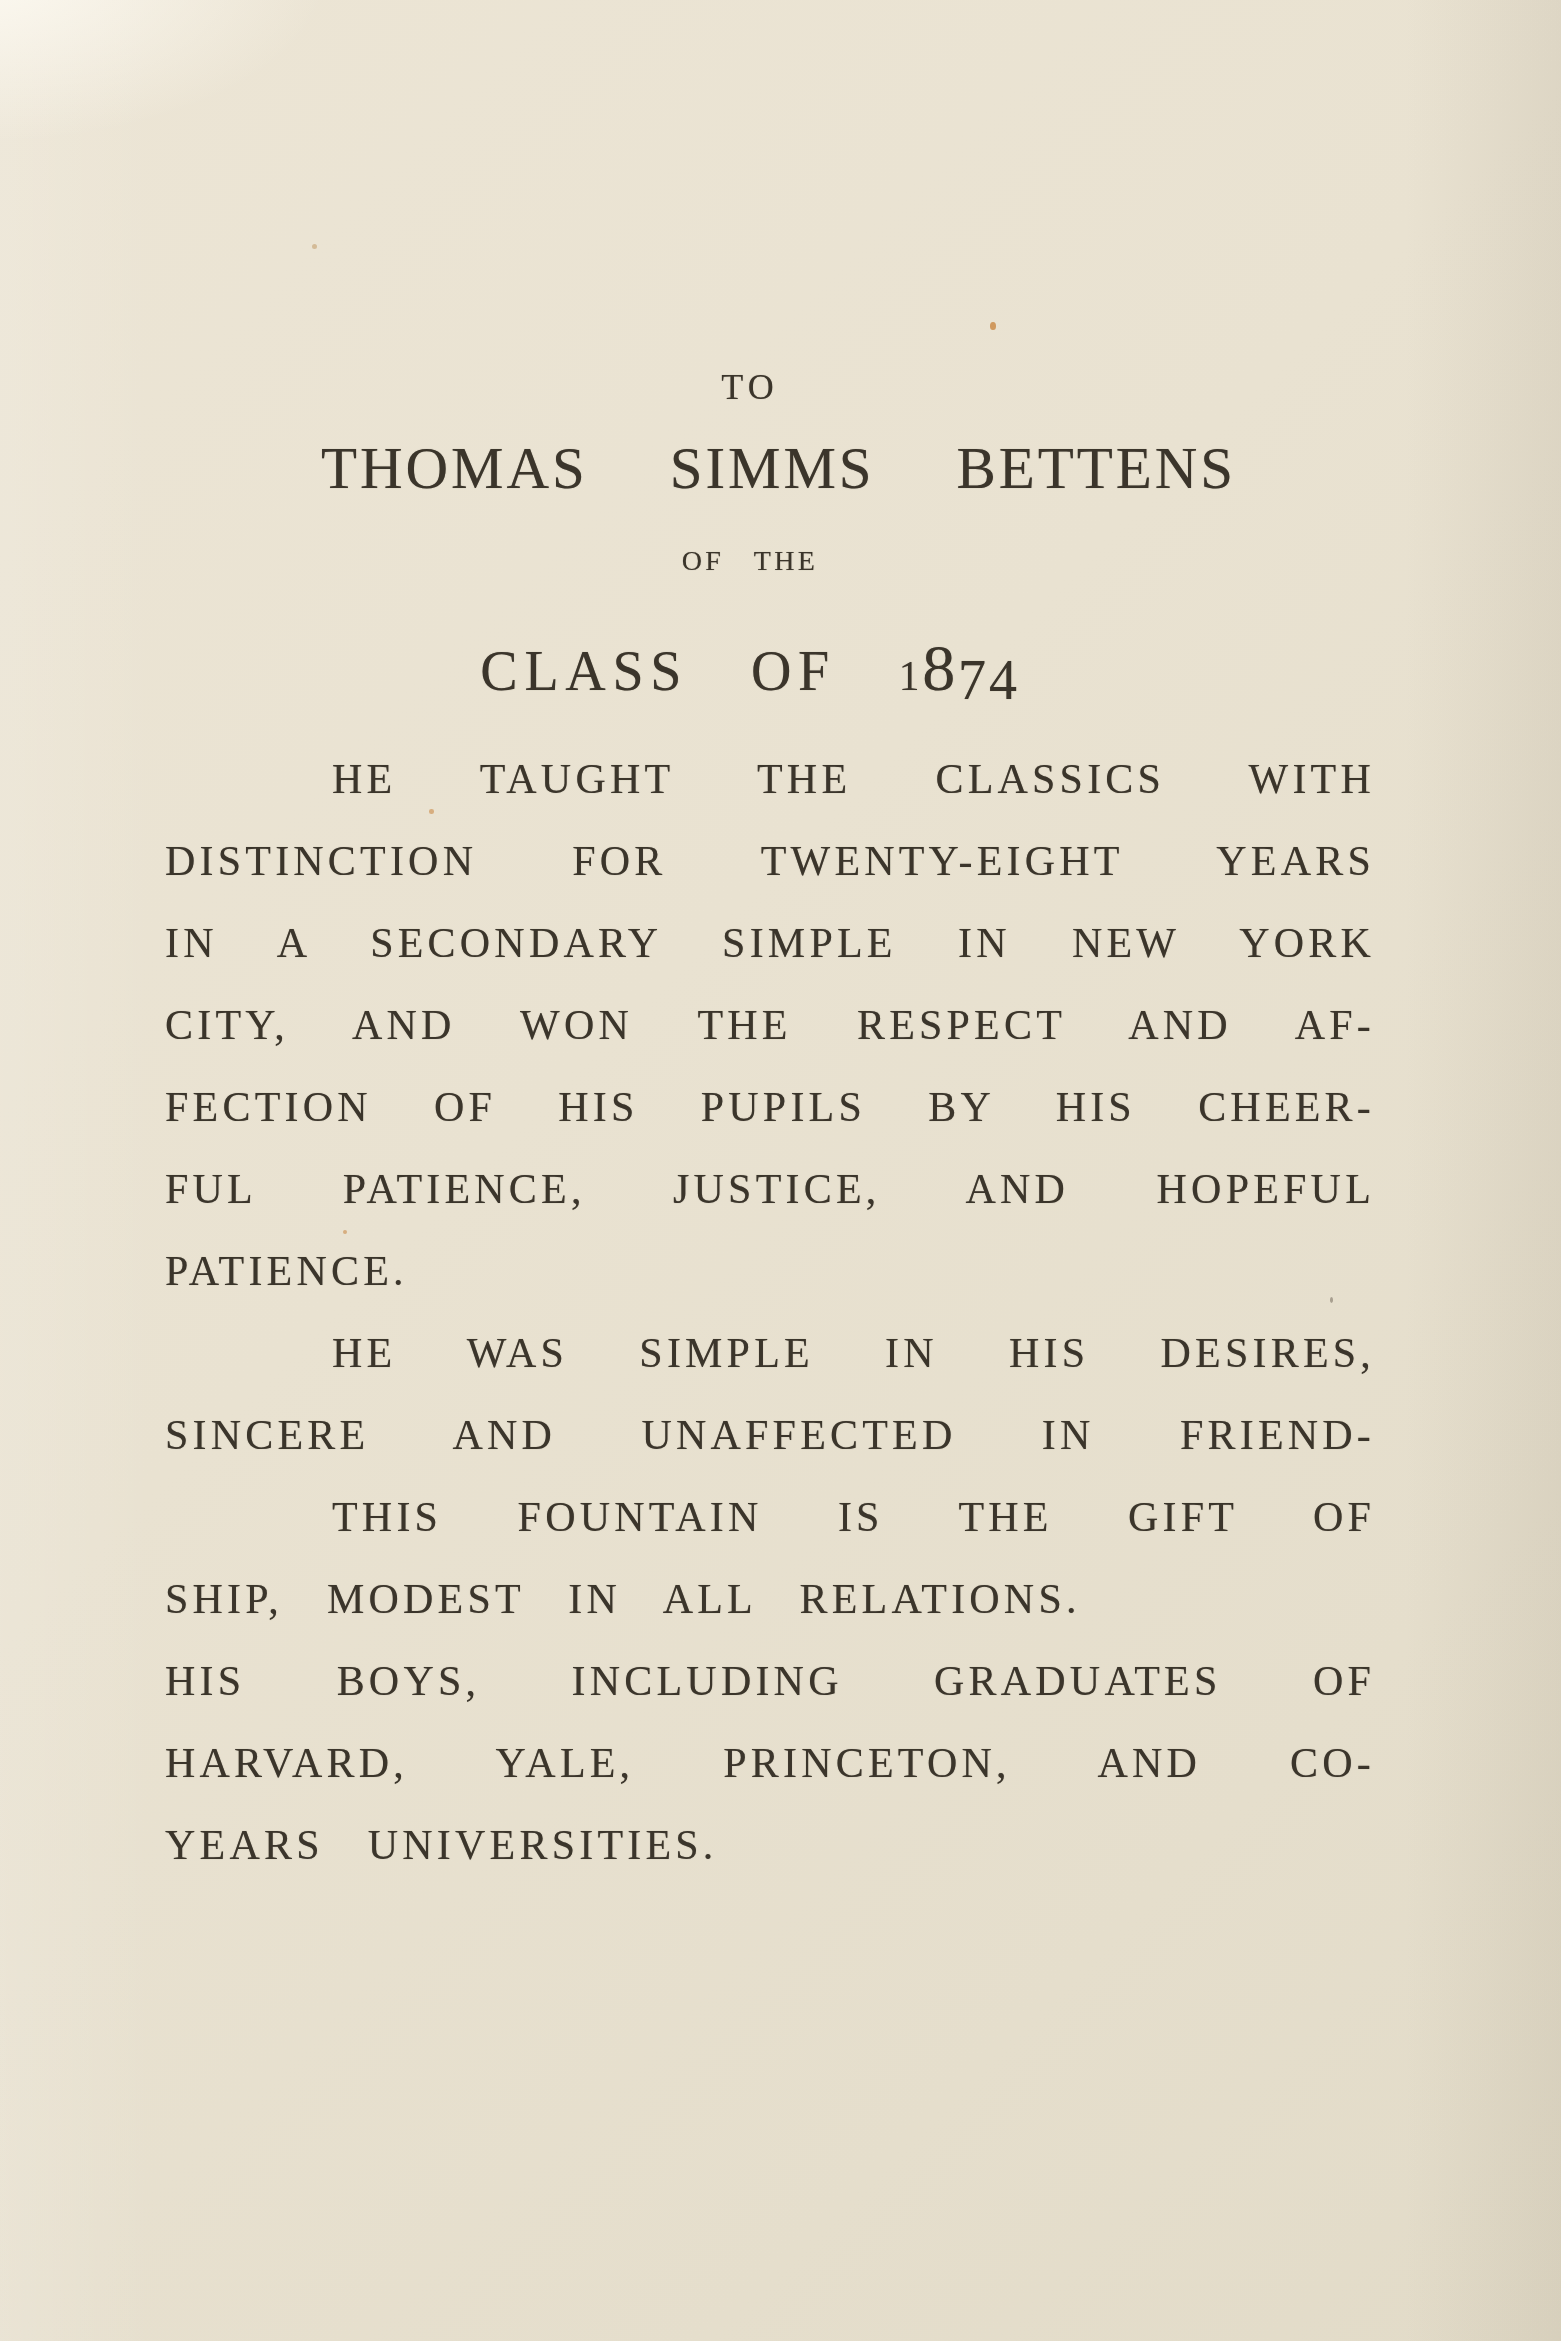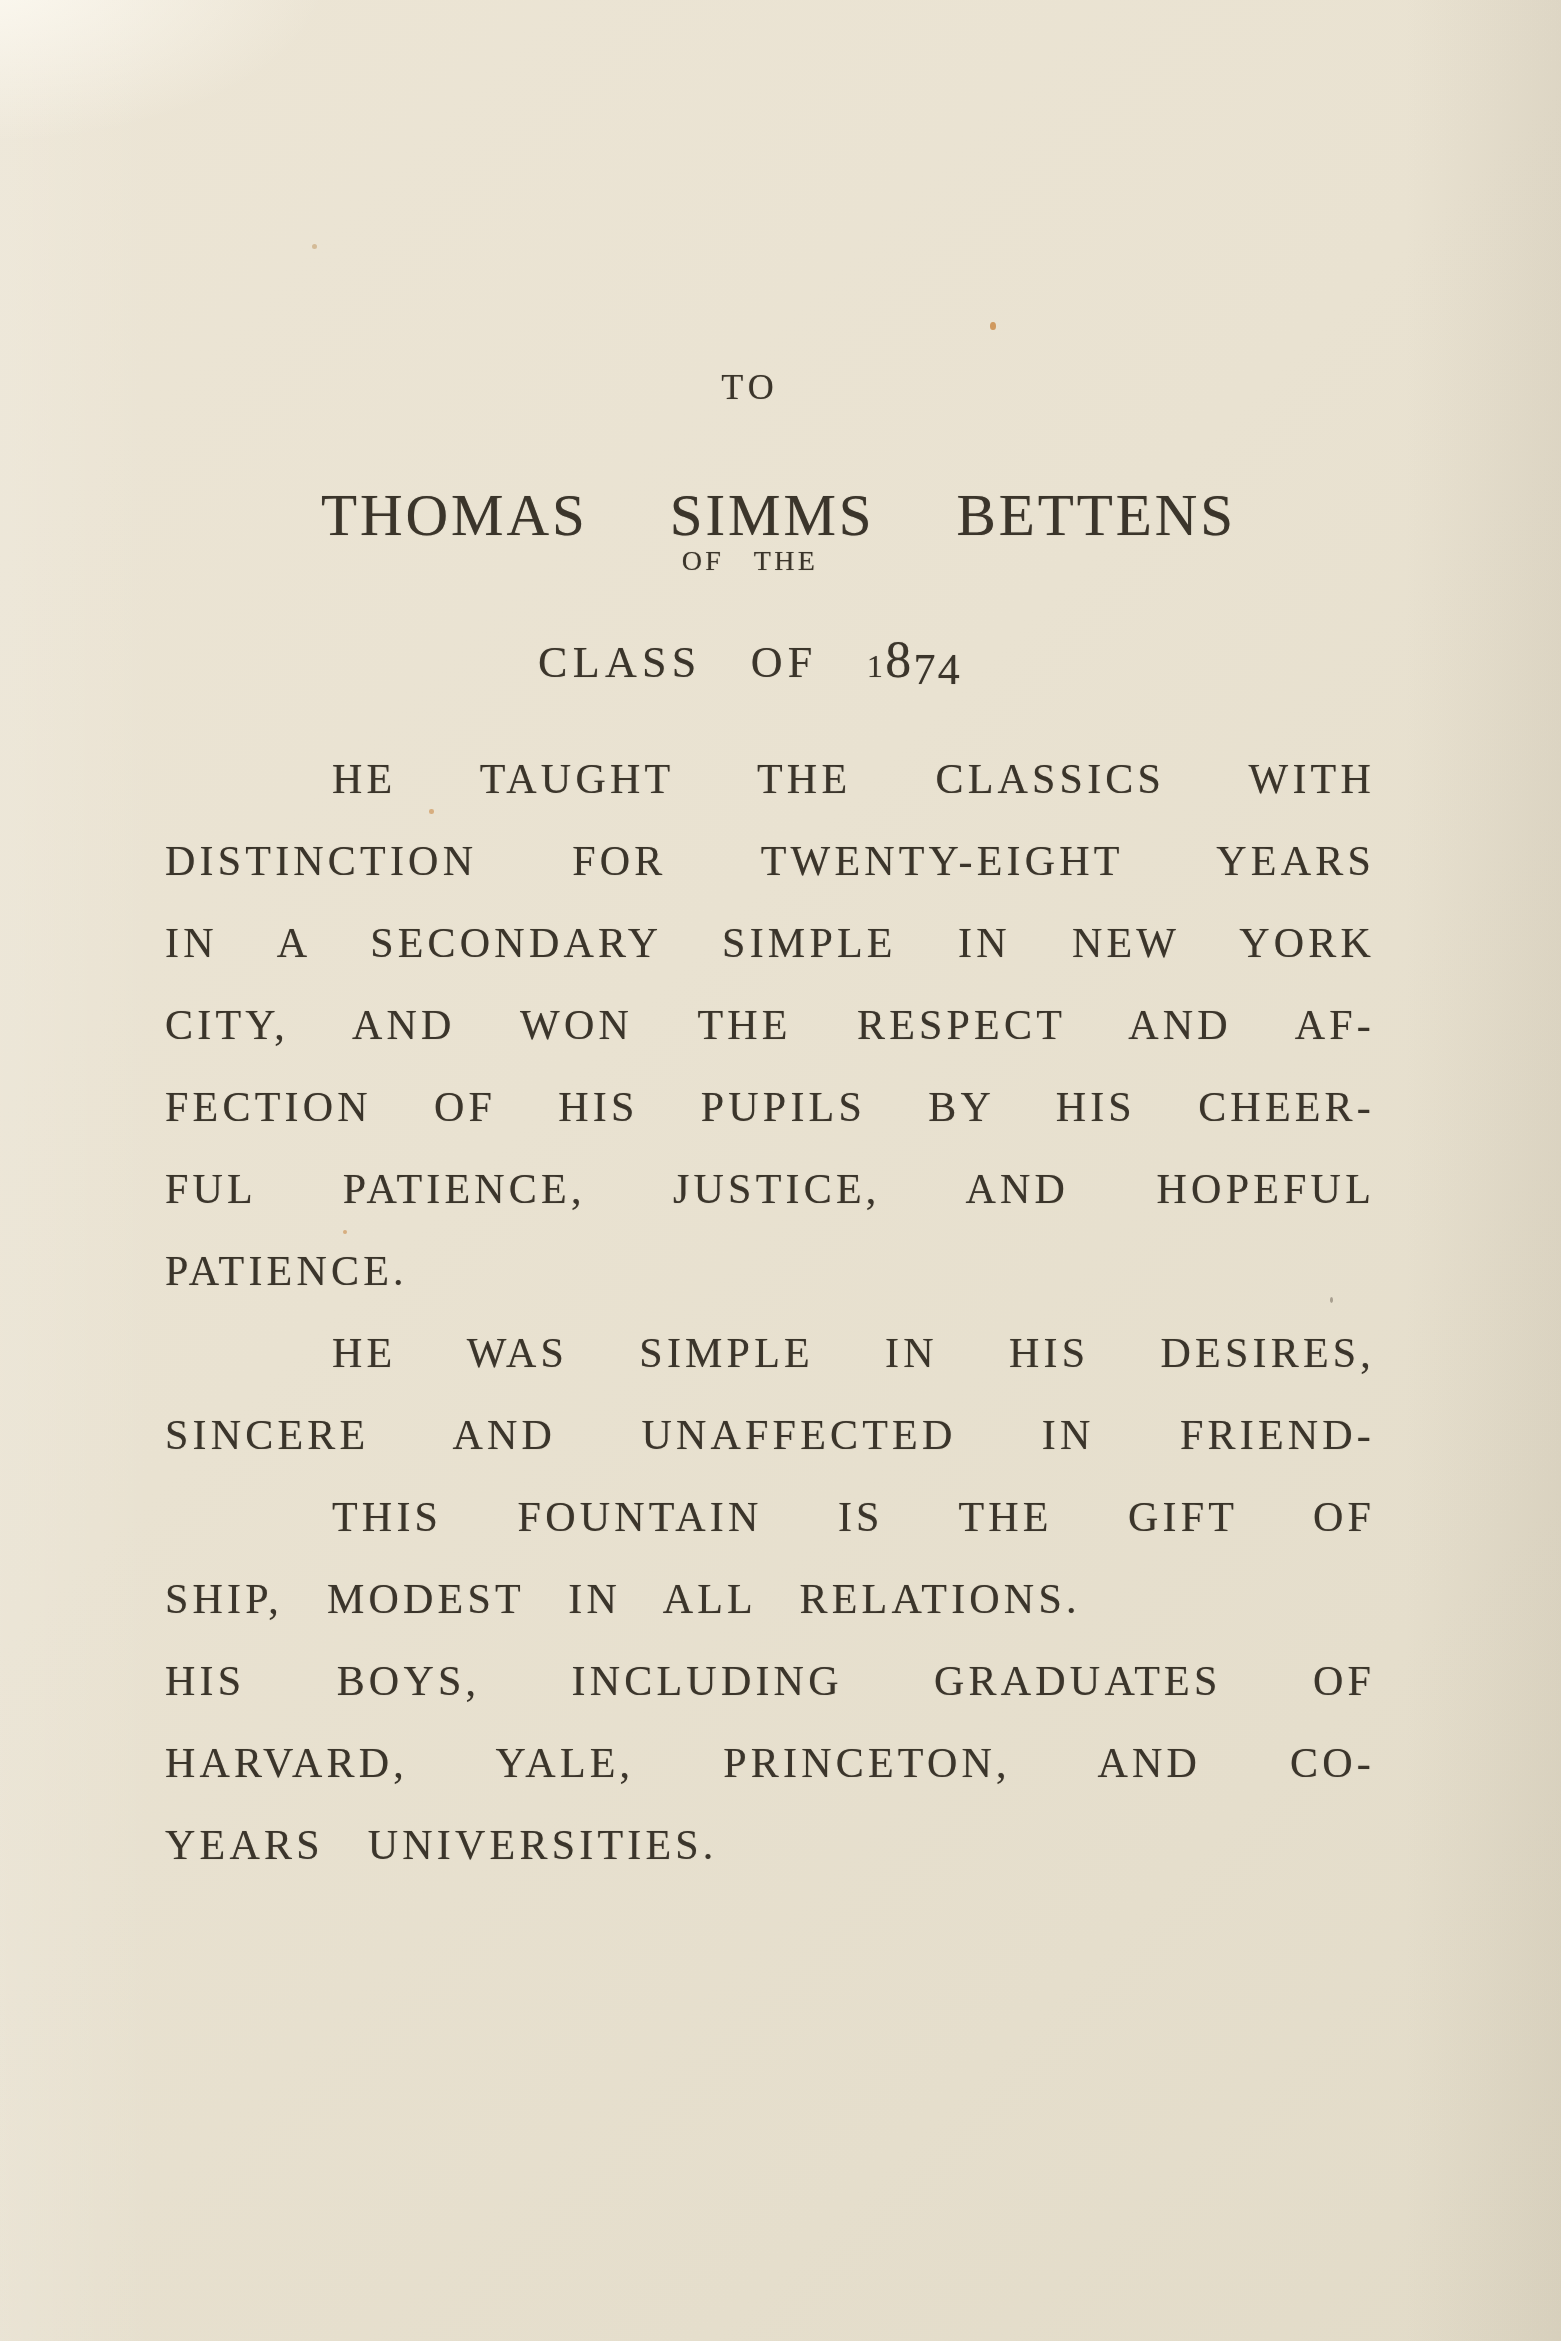--- a/index.html
+++ b/index.html
@@ -19,23 +19,23 @@
   }
   .tline {
     position: absolute;
     left: 145px; width: 1210px;
     text-align: center;
     white-space: nowrap;
     text-shadow: 0 0 0.8px rgba(59,53,43,0.5);
   }
   .t-to    { top: 366px; font-size: 36px; letter-spacing: 0.14em; }
   .t-name  { top: 434px; left: 321px; width: 915px; font-size: 59px;
-             letter-spacing: 0.05em; text-align: justify; text-align-last: justify; margin-top: 47px; }
+             letter-spacing: 0.05em; text-align: justify; text-align-last: justify; }
   .t-ofthe { top: 545px; font-size: 28px; letter-spacing: 0.12em; word-spacing: 0.7em; }
-  .t-class { top: 630px; font-size: 44px; letter-spacing: 0.12em; word-spacing: 0.75em; }
+  .t-class { top: 630px; font-size: 56px; letter-spacing: 0.12em; word-spacing: 0.75em; }
   .year { letter-spacing: 0.05em; }
   .fig-sm   { font-size: 0.74em; }
   .fig-tall { font-size: 1.18em; }
   .fig-desc { display: inline-block; transform: translateY(0.16em); }
 
   .body-block {
     position: absolute;
     left: 145px; top: 738px; width: 1210px;
     font-size: 42px; line-height: 82px;
     letter-spacing: 0.1em; word-spacing: 0.7em;

